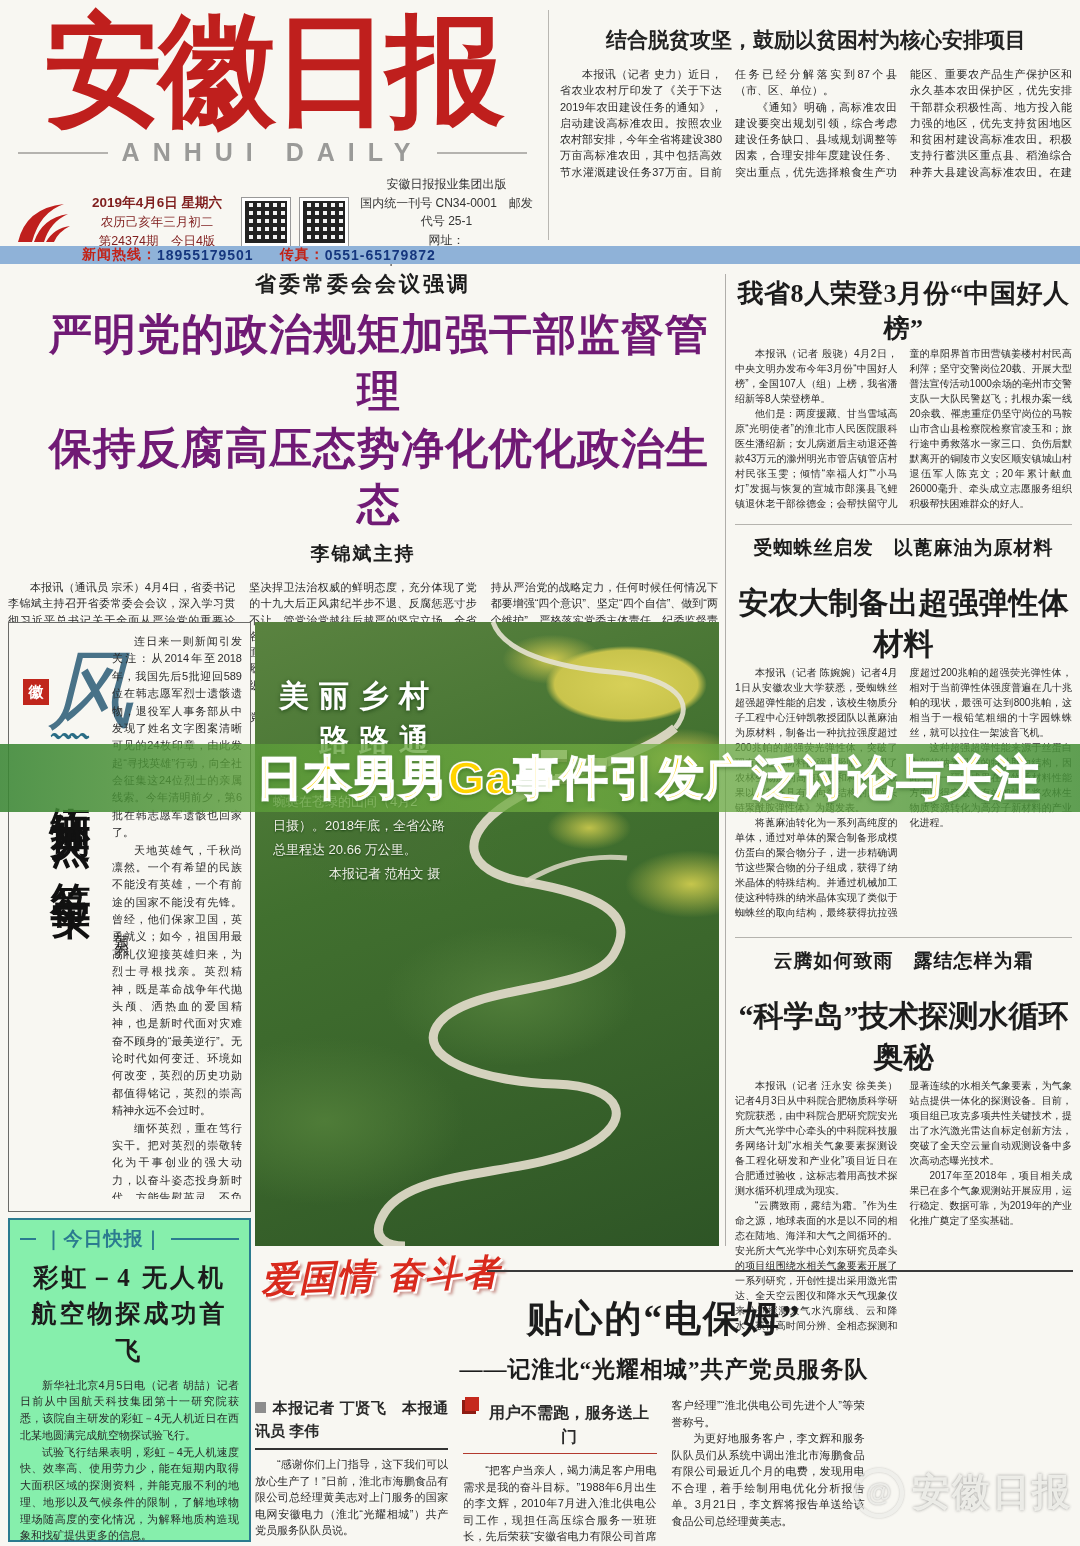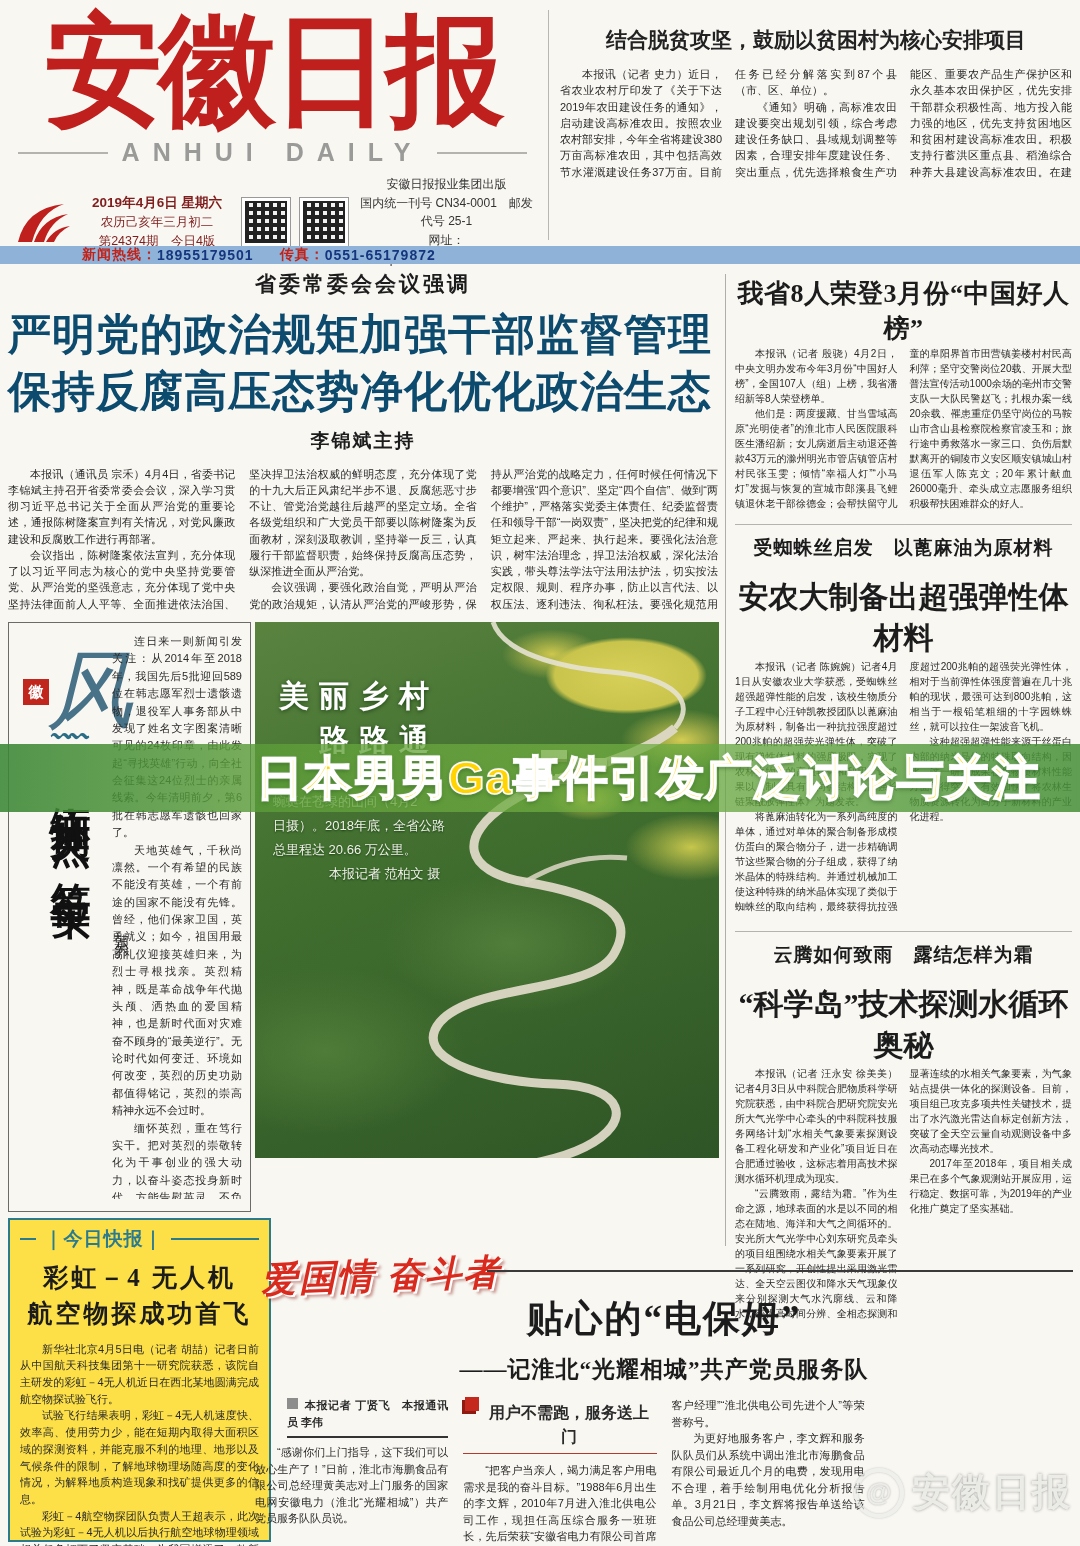--- a/index.html
+++ b/index.html
@@ -41,34 +41,34 @@
              font-size:34px; text-align:center; letter-spacing:1px; color:#111; }
   .tr-sub { font-size:21px; font-weight:bold; text-align:center; margin-top:12px; color:#222; }
   .tr-body { margin-top:12px; height:126px; column-count:3; column-gap:13px; column-fill:auto;
              overflow:hidden; font-size:11px; line-height:1.48; text-align:justify; color:#2a2a2a; }
   .tr-body p, .lead-body p, .rail p, .box-text p, .x-body p, .f-body p
     { text-indent:2em; margin:0; }
 
   
   .lead { position:absolute; left:8px; top:270px; width:710px; }
   .lead-kicker { text-align:center; font-size:21px; font-weight:bold; letter-spacing:3px; }
-  .lead-h1 { font-size:43px; font-weight:900; line-height:1.32;
-             letter-spacing:1px; margin-top:8px; color:#0c4a6e; }
+  .lead-h1 { text-align:center; font-size:43px; font-weight:900; line-height:1.32;
+             letter-spacing:1px; margin-top:8px; color:#701a75;margin-left:32px; }
   .lead-deck { text-align:center; font-size:19px; font-weight:bold; margin-top:8px; letter-spacing:2px; }
   .lead-body { margin-top:12px; height:156px; column-count:3; column-gap:14px; column-fill:auto;
                overflow:hidden; font-size:11px; line-height:1.48; text-align:justify; color:#2a2a2a; }
 
   
   .rail { position:absolute; left:735px; top:276px; width:337px; }
   .rail .art-sep { border:none; border-top:1px solid #b5b3ae; margin:10px 0; }
   .r-head1 { font-family:"Liberation Serif","DejaVu Serif",serif; font-weight:900;
              font-size:26px; text-align:center; letter-spacing:0.5px; }
   .r-kicker { font-size:19px; font-weight:bold; text-align:center; letter-spacing:1px; margin-top:2px; }
   .r-head2 { font-family:"Liberation Serif","DejaVu Serif",serif; font-weight:900;
-             font-size:30px; text-align:center; margin-top:16px; }
+             font-size:30px; text-align:center; margin-top:22px; }
   .r-body { column-count:2; column-gap:12px; column-fill:auto; overflow:hidden;
             font-size:10px; line-height:1.5; text-align:justify; color:#2a2a2a; }
   .rb1 { height:168px; } .rb2 { height:262px; } .rb3 { height:262px; }
 
   
   .leftbox { position:absolute; left:8px; top:622px; width:243px; height:590px;
              border:1px solid #6b6b68; background:#f8f7f2; }
   .wind-logo { position:absolute; left:12px; top:10px; width:96px; height:120px; }
   .wind-char { position:absolute; left:26px; top:0; font-family:"DejaVu Serif","Liberation Serif",serif;
                font-size:86px; font-style:italic; color:#2a5b76; opacity:.85; }
@@ -78,33 +78,33 @@
   .wind-swirl { position:absolute; left:30px; top:86px; color:#2a6d86; font-size:20px; letter-spacing:-2px; }
   .v-title { position:absolute; left:34px; top:152px; writing-mode:vertical-rl;
              font-family:"Liberation Serif","DejaVu Serif",serif; font-weight:900;
              font-size:40px; letter-spacing:7px; color:#111; height:425px; }
   .v-author { position:absolute; left:104px; top:300px; writing-mode:vertical-rl;
               font-size:14px; letter-spacing:5px; color:#222; }
   .box-text { position:absolute; right:8px; top:10px; width:130px; height:566px; overflow:hidden;
               font-size:11px; line-height:1.58; text-align:justify; color:#2a2a2a; }
 
   
-  .express { position:absolute; left:8px; top:1218px; width:263px; height:324px;
-             border:2px solid #2b7b8f; background:#fde047; padding:6px 10px; }
+  .express { position:absolute; left:8px; top:1218px; width:243px; height:324px;
+             border:2px solid #2b7b8f; background:#86efac; padding:6px 10px; }
   .x-header { display:flex; align-items:center; gap:8px; color:#2b7b8f; font-weight:900;
               font-size:19px; letter-spacing:1px; }
   .x-header:before { content:""; width:16px; height:2px; background:#2b7b8f; }
   .x-header:after { content:""; flex:1; height:2px; background:#2b7b8f; }
   .x-head { font-family:"Liberation Serif","DejaVu Serif",serif; font-weight:900;
             font-size:25px; text-align:center; line-height:1.45; letter-spacing:3px; margin-top:8px; }
   .x-body { margin-top:8px; height:210px; overflow:hidden; font-size:11px; line-height:1.52;
             text-align:justify; color:#2a2a2a; }
 
   
-  .photo { position:absolute; left:255px; top:622px; width:464px; height:536px; overflow:hidden;
+  .photo { position:absolute; left:255px; top:622px; width:464px; height:624px; overflow:hidden;
            background:
              radial-gradient(130px 62px at 80% 10%, #d7d058 0%, #c9c44c 55%, rgba(0,0,0,0) 62%),
              radial-gradient(95px 48px at 92% 22%, #d3cc53 0%, rgba(0,0,0,0) 64%),
              radial-gradient(80px 40px at 64% 6%, #cdc74e 0%, rgba(0,0,0,0) 62%),
              radial-gradient(110px 56px at 94% 42%, #c6c64c 0%, rgba(0,0,0,0) 60%),
              radial-gradient(70px 36px at 72% 33%, #bFC14a 0%, rgba(0,0,0,0) 60%),
              radial-gradient(200px 120px at 15% 80%, #4f7c38 0%, rgba(0,0,0,0) 70%),
              radial-gradient(180px 100px at 55% 60%, #517e3a 0%, rgba(0,0,0,0) 70%),
              radial-gradient(160px 90px at 30% 35%, #456f33 0%, rgba(0,0,0,0) 70%),
              linear-gradient(160deg, #5a8340 0%, #41702f 38%, #39642b 68%, #2e5526 100%); }
@@ -134,22 +134,22 @@
   .f-badge { position:absolute; left:6px; top:2px; font-size:36px; font-weight:900;
              font-style:italic; letter-spacing:2px; color:#d92a1d; transform:rotate(-2deg);
              text-shadow:2px 2px 0 #fff, 4px 4px 3px rgba(140,20,10,.45); }
   .f-line { position:absolute; left:232px; top:20px; right:0; height:2px; background:#3a3a3a; }
   .f-head { text-align:center; font-family:"Liberation Serif","DejaVu Serif",serif;
             font-weight:900; font-size:37px; padding-top:44px; letter-spacing:2px; }
   .f-sub { text-align:center; font-family:"Liberation Serif","DejaVu Serif",serif;
            font-weight:bold; font-size:23px; margin-top:10px; letter-spacing:1px; }
   .f-body { margin-top:12px; height:158px; column-count:4; column-gap:15px; column-fill:auto;
             overflow:hidden; font-size:11px; line-height:1.5; text-align:justify; color:#2a2a2a; }
-  .f-byline { font-size:11px; font-weight:bold; border-bottom:2px solid #333;
-              padding-bottom:6px; margin-bottom:6px; break-inside:avoid;margin-left:32px; }
+  .f-byline { font-size:15px; font-weight:bold; border-bottom:2px solid #333;
+              padding-bottom:6px; margin-bottom:6px; break-inside:avoid; }
   .f-byline:before { content:""; display:inline-block; width:11px; height:11px;
                      background:#8d8d8d; margin-right:6px; }
   .f-subhead { break-inside:avoid; position:relative; font-weight:900; font-size:16px;
                text-align:center; margin:8px 0 8px 0; padding:4px 0 4px 18px;
                border-bottom:1px solid #b33a2e; }
   .f-subhead:before { content:""; position:absolute; left:2px; top:0; width:14px; height:14px;
                       background:#c5291d; box-shadow:-3px 3px 0 #8e1b12; }
 
   
   .watermark { position:absolute; right:8px; bottom:28px; z-index:40; display:flex;

